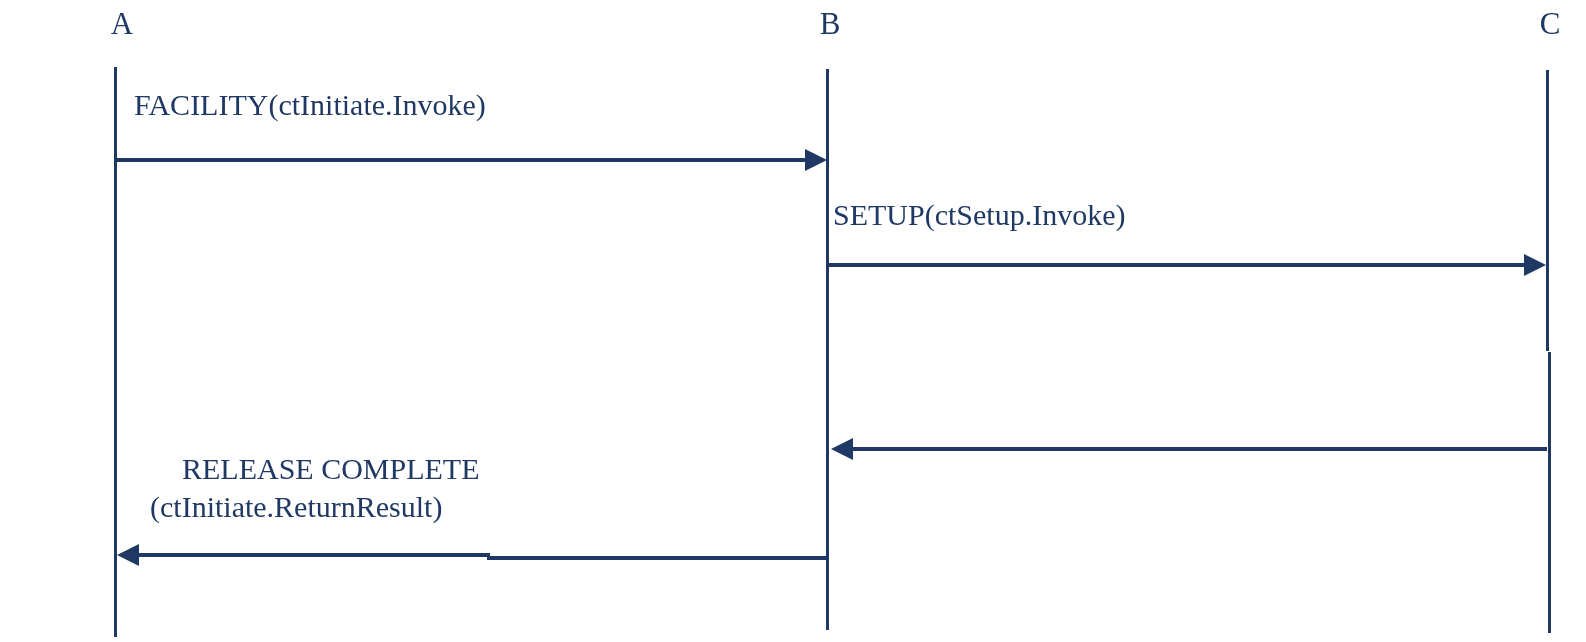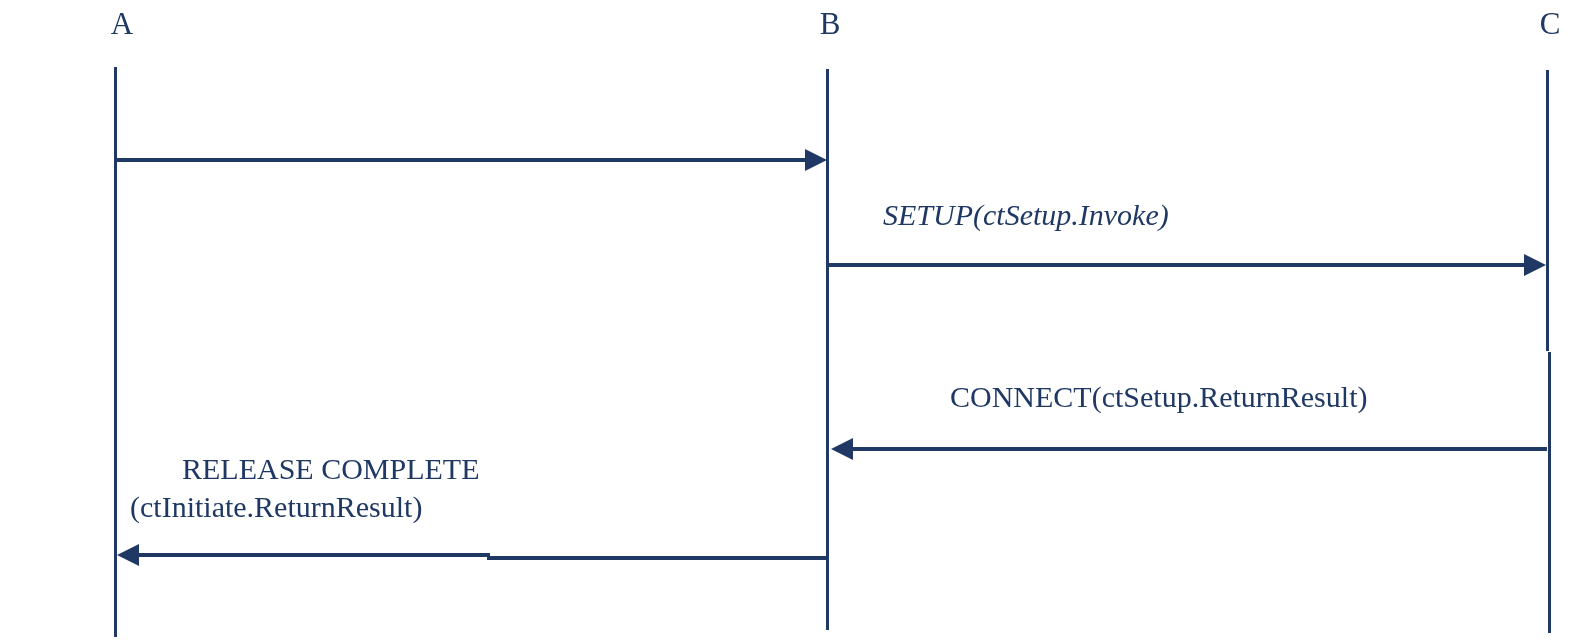--- a/index.html
+++ b/index.html
@@ -56,31 +56,31 @@
 
   <div class="lifeline-label" style="left:122px; top:6px;">A</div>
   <div class="lifeline-label" style="left:830px; top:6px;">B</div>
   <div class="lifeline-label" style="left:1550px; top:6px;">C</div>
 
   <div class="vline" style="left:114px; top:67px; height:570px;"></div>
   <div class="vline" style="left:826px; top:69px; height:561px;"></div>
   <div class="vline" style="left:1546px; top:70px; height:281px;"></div>
   <div class="vline" style="left:1548px; top:352px; height:281px;"></div>
 
+  <div class="msg-label" style="left:134px; top:88px;">FACILITY(ctInitiate.Invoke)</div>
   <div class="hline" style="left:115px; top:158px; width:692px;"></div>
   <div class="ah-right" style="left:805px; top:149px;"></div>
 
-  <div class="msg-label" style="left:883px; top:198px;font-style:italic;">SETUP(ctSetup.Invoke)</div>
+  <div class="msg-label" style="left:833px; top:198px;">SETUP(ctSetup.Invoke)</div>
   <div class="hline" style="left:828px; top:263px; width:698px;"></div>
   <div class="ah-right" style="left:1524px; top:254px;"></div>
 
-  <div class="msg-label" style="left:950px; top:380px;">CONNECT(ctSetup.ReturnResult)</div>
   <div class="ah-left" style="left:831px; top:438px;"></div>
   <div class="hline" style="left:853px; top:447px; width:694px;"></div>
 
   <div class="msg-label" style="left:140px; top:452px;margin-left:42px;">RELEASE COMPLETE</div>
-  <div class="msg-label" style="left:130px; top:490px;text-align:right;">(ctInitiate.ReturnResult)</div>
+  <div class="msg-label" style="left:150px; top:490px;text-align:right;">(ctInitiate.ReturnResult)</div>
   <div class="ah-left" style="left:117px; top:544px;"></div>
   <div class="hline" style="left:138px; top:553px; width:352px;"></div>
   <div class="vline" style="left:487px; top:553px; height:7px;"></div>
   <div class="hline" style="left:487px; top:556px; width:340px;"></div>
 
 </div>
 
 </body></html>

